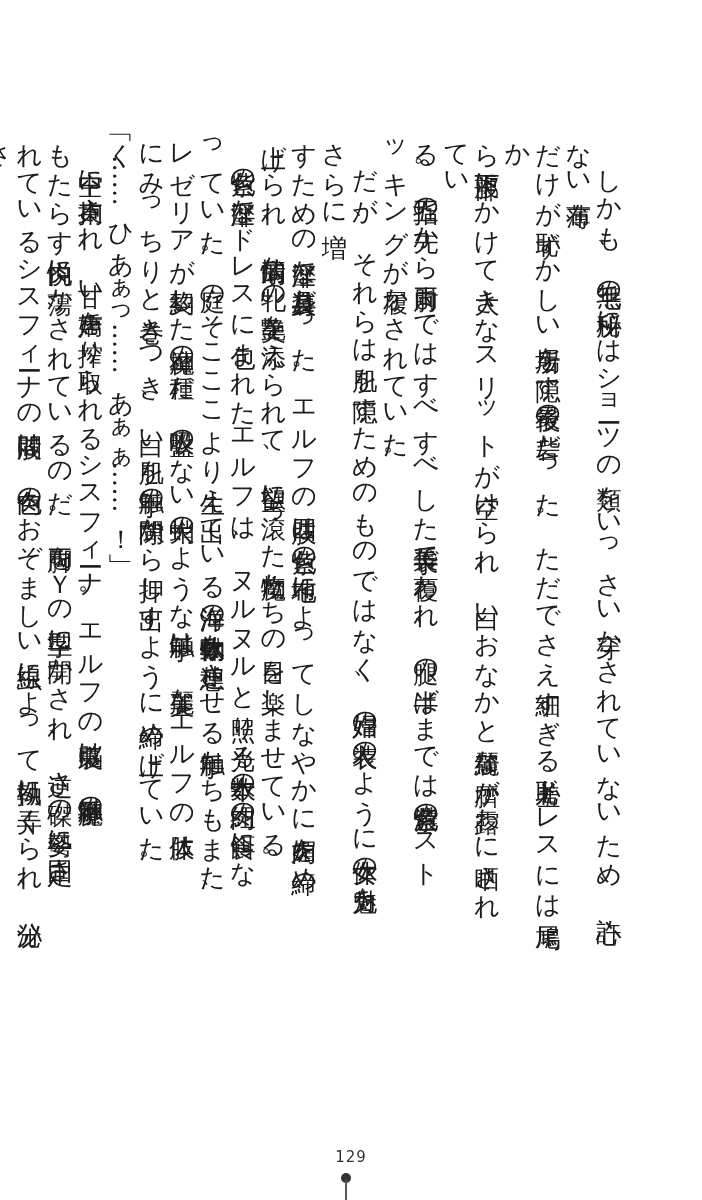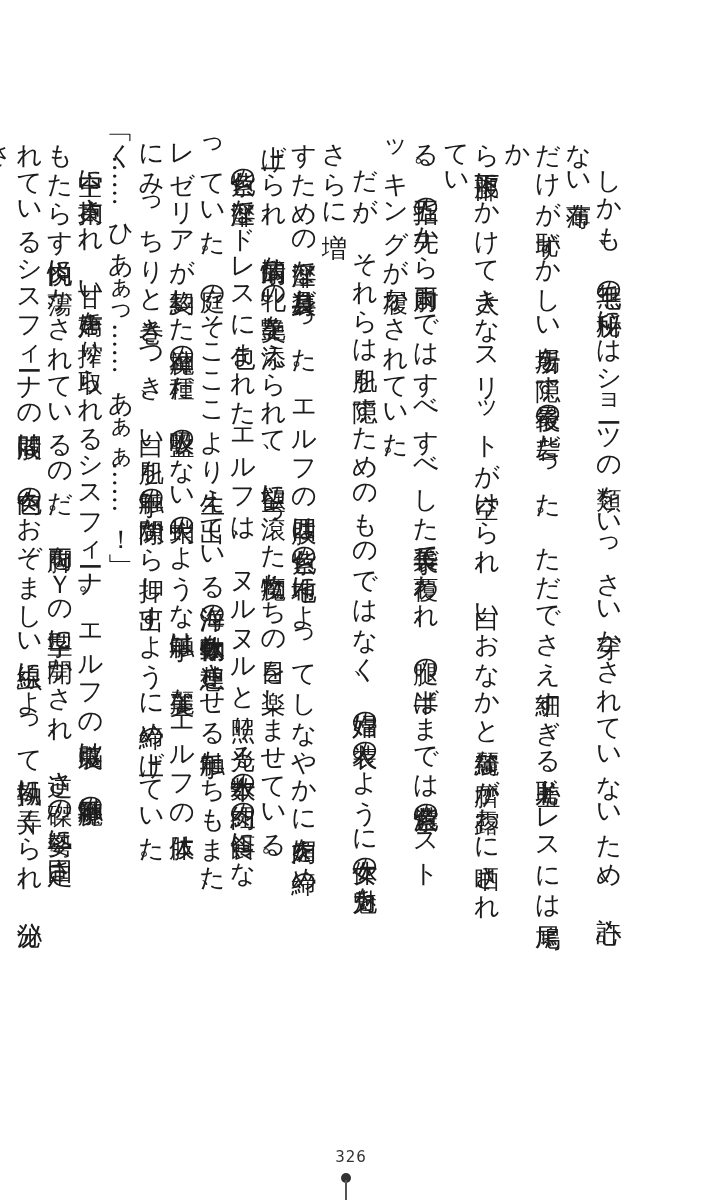--- a/index.html
+++ b/index.html
@@ -84,16 +84,16 @@
     <span class="col">っていた。庭のそこここより生え出ている海洋の軟体動物を連想させる触手たちもまた、</span>
     <span class="col">レゼリアが契約した魔神の一種だ。吸盤のない大蛸のような触手は、美麗なエルフの肢体</span>
     <span class="col">にみっちりと巻きつき、白い肌を触手の隙間から押し出すように締め上げていた。</span>
     <span class="col">「く……ひあぁっ……あぁぁ……！」</span>
     <span class="col">　空中に拘束され、甘い嬌声を搾り取られるシスフィーナ。エルフの脳裏は、触手魔神の</span>
     <span class="col">もたらす肉悦に蕩かされているのだ。両脚をＹの字型に開かされ、逆さ磔の姿勢に固定さ</span>
     <span class="col">れているシスフィーナの股間は、肉色のおぞましい線虫によって執拗に弄くられ、分泌さ</span>
 
   </div>
 
-  <div class="page-number">326</div>
+  <div class="page-number">129</div>
   <div class="page-marker-dot"></div>
   <div class="page-marker-line"></div>
 </div>
 
 </body></html>

